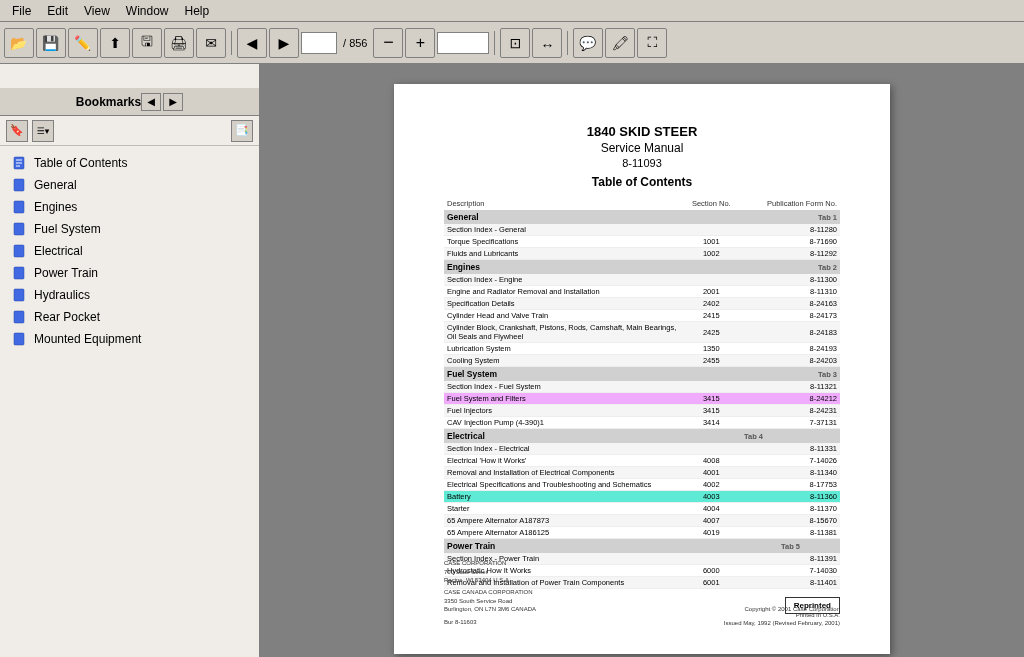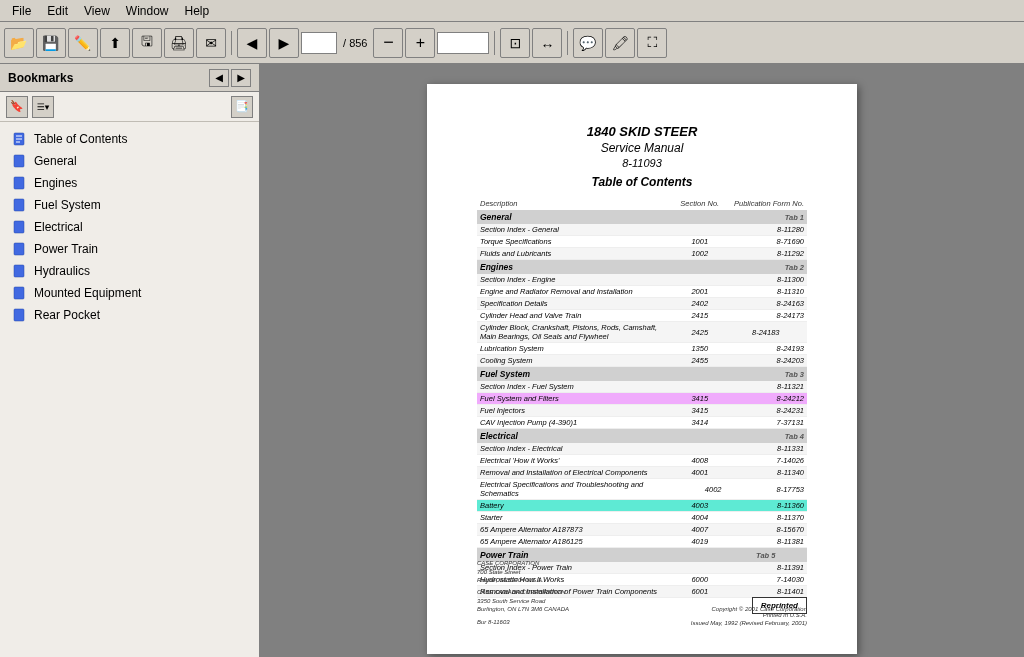--- a/index.html
+++ b/index.html
@@ -16,36 +16,36 @@
     .toolbar-group { display: flex; align-items: center; gap: 2px; }
     .page-input { width: 36px; height: 22px; text-align: center; border: 1px solid #808080; background: white; font-size: 11px; }
     .page-total { font-size: 11px; padding: 0 4px; }
     .zoom-input { width: 52px; height: 22px; text-align: center; border: 1px solid #808080; background: white; font-size: 11px; }
 
     
     .main-area { display: flex; height: calc(657px - 64px); }
 
     
     .sidebar { width: 260px; background: #f0ede8; border-right: 1px solid #808080; display: flex; flex-direction: column; }
-    .sidebar-header { background: #d4d0c8; border-bottom: 1px solid #808080; padding: 4px 8px; display: flex; align-items: center; justify-content: space-between; height: 28px; }
+    .sidebar-header { background: #d4d0c8; border-bottom: 1px solid #808080; padding: 4px 8px; display: flex; align-items: center; justify-content: center; height: 28px; margin-top: 24px; }
     .sidebar-title { font-size: 12px; font-weight: bold; }
     .sidebar-controls { display: flex; gap: 2px; }
     .sidebar-ctrl-btn { width: 20px; height: 18px; background: #d4d0c8; border: 1px solid #808080; cursor: pointer; display: flex; align-items: center; justify-content: center; font-size: 10px; }
 
     .sidebar-tools { display: flex; align-items: center; padding: 3px 6px; border-bottom: 1px solid #c0bcb4; gap: 4px; height: 30px; }
     .sidebar-tool-btn { width: 22px; height: 22px; background: #d4d0c8; border: 1px solid #808080; cursor: pointer; display: flex; align-items: center; justify-content: center; font-size: 11px; }
 
     .bookmark-list { padding: 6px 0; overflow-y: auto; flex: 1; }
     .bookmark-item { display: flex; align-items: center; padding: 4px 12px; cursor: pointer; font-size: 12px; }
     .bookmark-icon { width: 14px; height: 14px; margin-right: 8px; display: flex; align-items: center; justify-content: center; flex-shrink: 0; }
     .bookmark-icon svg { width: 12px; height: 14px; }
 
     
     .pdf-area { flex: 1; background: #808080; overflow: auto; display: flex; justify-content: center; padding: 20px; }
-    .pdf-page { background: white; width: 430px; min-height: 570px; box-shadow: 2px 2px 8px rgba(0,0,0,0.4); padding: 40px 50px; position: relative; font-family: Arial, sans-serif; font-style: italic; }
+    .pdf-page { background: white; width: 496px; min-height: 570px; box-shadow: 2px 2px 8px rgba(0,0,0,0.4); padding: 40px 50px; position: relative; font-family: Arial, sans-serif; }
 
     .pdf-title { text-align: center; font-size: 13px; font-weight: bold; margin-bottom: 2px; }
     .pdf-subtitle { text-align: center; font-size: 12px; margin-bottom: 2px; }
     .pdf-manual { text-align: center; font-size: 11px; margin-bottom: 6px; }
     .pdf-toc-title { text-align: center; font-size: 12px; font-weight: bold; margin-bottom: 8px; }
 
     .pdf-table { width: 100%; border-collapse: collapse; font-size: 8px; }
     .pdf-table .col-header { font-size: 7.5px; color: #333; }
     .pdf-table .col-desc { width: 60%; }
     .pdf-table .col-section { width: 15%; text-align: center; }
@@ -179,29 +179,29 @@
           </svg>
         </span>
         <span>Hydraulics</span>
       </div>
       <div class="bookmark-item">
         <span class="bookmark-icon">
           <svg viewBox="0 0 12 14" fill="none" xmlns="http://www.w3.org/2000/svg">
             <rect x="1" y="1" width="10" height="12" rx="1" fill="#4169e1" stroke="#2244aa" stroke-width="0.5"></rect>
           </svg>
         </span>
+        <span>Rear Pocket</span>
+      </div>
+      <div class="bookmark-item">
+        <span class="bookmark-icon">
+          <svg viewBox="0 0 12 14" fill="none" xmlns="http://www.w3.org/2000/svg">
+            <rect x="1" y="1" width="10" height="12" rx="1" fill="#4169e1" stroke="#2244aa" stroke-width="0.5"></rect>
+          </svg>
+        </span>
         <span>Mounted Equipment</span>
-      </div>
-      <div class="bookmark-item">
-        <span class="bookmark-icon">
-          <svg viewBox="0 0 12 14" fill="none" xmlns="http://www.w3.org/2000/svg">
-            <rect x="1" y="1" width="10" height="12" rx="1" fill="#4169e1" stroke="#2244aa" stroke-width="0.5"></rect>
-          </svg>
-        </span>
-        <span>Rear Pocket</span>
       </div>
     </div>
   </div>
 
   <div class="pdf-area">
     <div class="pdf-page">
       <div class="pdf-title">1840 SKID STEER</div>
       <div class="pdf-subtitle">Service Manual</div>
       <div class="pdf-manual">8-11093</div>
       <div class="pdf-toc-title">Table of Contents</div>
@@ -256,21 +256,21 @@
       <td style="text-align:right; padding:1px 3px; font-size:7.5px;">8-24163</td>
     </tr>
             <tr class="data-row" style="background: white;">
       <td style="padding:1px 3px; font-size:7.5px;">Cylinder Head and Valve Train</td>
       <td style="text-align:center; padding:1px 3px; font-size:7.5px;">2415</td>
       <td style="text-align:right; padding:1px 3px; font-size:7.5px;">8-24173</td>
     </tr>
             <tr class="data-row" style="background: rgb(245, 245, 245); margin-left: 40px;">
       <td style="padding:1px 3px; font-size:7.5px;">Cylinder Block, Crankshaft, Pistons, Rods, Camshaft, Main Bearings, Oil Seals and Flywheel</td>
       <td style="text-align:center; padding:1px 3px; font-size:7.5px;">2425</td>
-      <td style="text-align:center; padding:1px 3px; font-size:7.5px;">8-24183</td>
+      <td style="text-align:right; padding:1px 3px; font-size:7.5px;">8-24183</td>
     </tr>
             <tr class="data-row" style="background: white;">
       <td style="padding:1px 3px; font-size:7.5px;">Lubrication System</td>
       <td style="text-align:center; padding:1px 3px; font-size:7.5px;">1350</td>
       <td style="text-align:right; padding:1px 3px; font-size:7.5px;">8-24193</td>
     </tr>
             <tr class="data-row" style="background: rgb(245, 245, 245);">
       <td style="padding:1px 3px; font-size:7.5px;">Cooling System</td>
       <td style="text-align:center; padding:1px 3px; font-size:7.5px;">2455</td>
       <td style="text-align:right; padding:1px 3px; font-size:7.5px;">8-24203</td>
@@ -296,40 +296,40 @@
       <td style="text-align:right; padding:1px 3px; font-size:7.5px;">8-24231</td>
     </tr>
             <tr class="data-row" style="background: white;">
       <td style="padding:1px 3px; font-size:7.5px;">CAV Injection Pump (4-390)1</td>
       <td style="text-align:center; padding:1px 3px; font-size:7.5px;">3414</td>
       <td style="text-align:right; padding:1px 3px; font-size:7.5px;">7-37131</td>
     </tr>
             <tr class="section-header">
     <td style="font-weight:bold; font-size:8.5px; padding:2px 3px;">Electrical</td>
     <td></td>
-    <td style="text-align:right; font-size:7.5px; padding:2px 3px; color:#555;">Tab 4</td>
+    <td style="text-align:left; font-size:7.5px; padding:2px 3px; color:#555;">Tab 4</td>
   </tr>
             <tr class="data-row" style="background: rgb(245, 245, 245);">
       <td style="padding:1px 3px; font-size:7.5px;">Section Index - Electrical</td>
       <td style="text-align:center; padding:1px 3px; font-size:7.5px;"></td>
       <td style="text-align:right; padding:1px 3px; font-size:7.5px;">8-11331</td>
     </tr>
             <tr class="data-row" style="background: white;">
       <td style="padding:1px 3px; font-size:7.5px;">Electrical 'How it Works'</td>
       <td style="text-align:center; padding:1px 3px; font-size:7.5px;">4008</td>
       <td style="text-align:right; padding:1px 3px; font-size:7.5px;">7-14026</td>
     </tr>
             <tr class="data-row" style="background: rgb(245, 245, 245);">
       <td style="padding:1px 3px; font-size:7.5px;">Removal and Installation of Electrical Components</td>
       <td style="text-align:center; padding:1px 3px; font-size:7.5px;">4001</td>
       <td style="text-align:right; padding:1px 3px; font-size:7.5px;">8-11340</td>
     </tr>
             <tr class="data-row" style="background: white;">
       <td style="padding:1px 3px; font-size:7.5px;">Electrical Specifications and Troubleshooting and Schematics</td>
-      <td style="text-align:right; padding:1px 3px; font-size:7.5px;">4002</td>
+      <td style="text-align:center; padding:1px 3px; font-size:7.5px;">4002</td>
       <td style="text-align:right; padding:1px 3px; font-size:7.5px;">8-17753</td>
     </tr>
             <tr class="data-row" style="background: #5eead4;">
       <td style="padding:1px 3px; font-size:7.5px;">Battery</td>
       <td style="text-align:center; padding:1px 3px; font-size:7.5px;">4003</td>
       <td style="text-align:right; padding:1px 3px; font-size:7.5px;">8-11360</td>
     </tr>
             <tr class="data-row" style="background: white;">
       <td style="padding:1px 3px; font-size:7.5px;">Starter</td>
       <td style="text-align:center; padding:1px 3px; font-size:7.5px;">4004</td>

